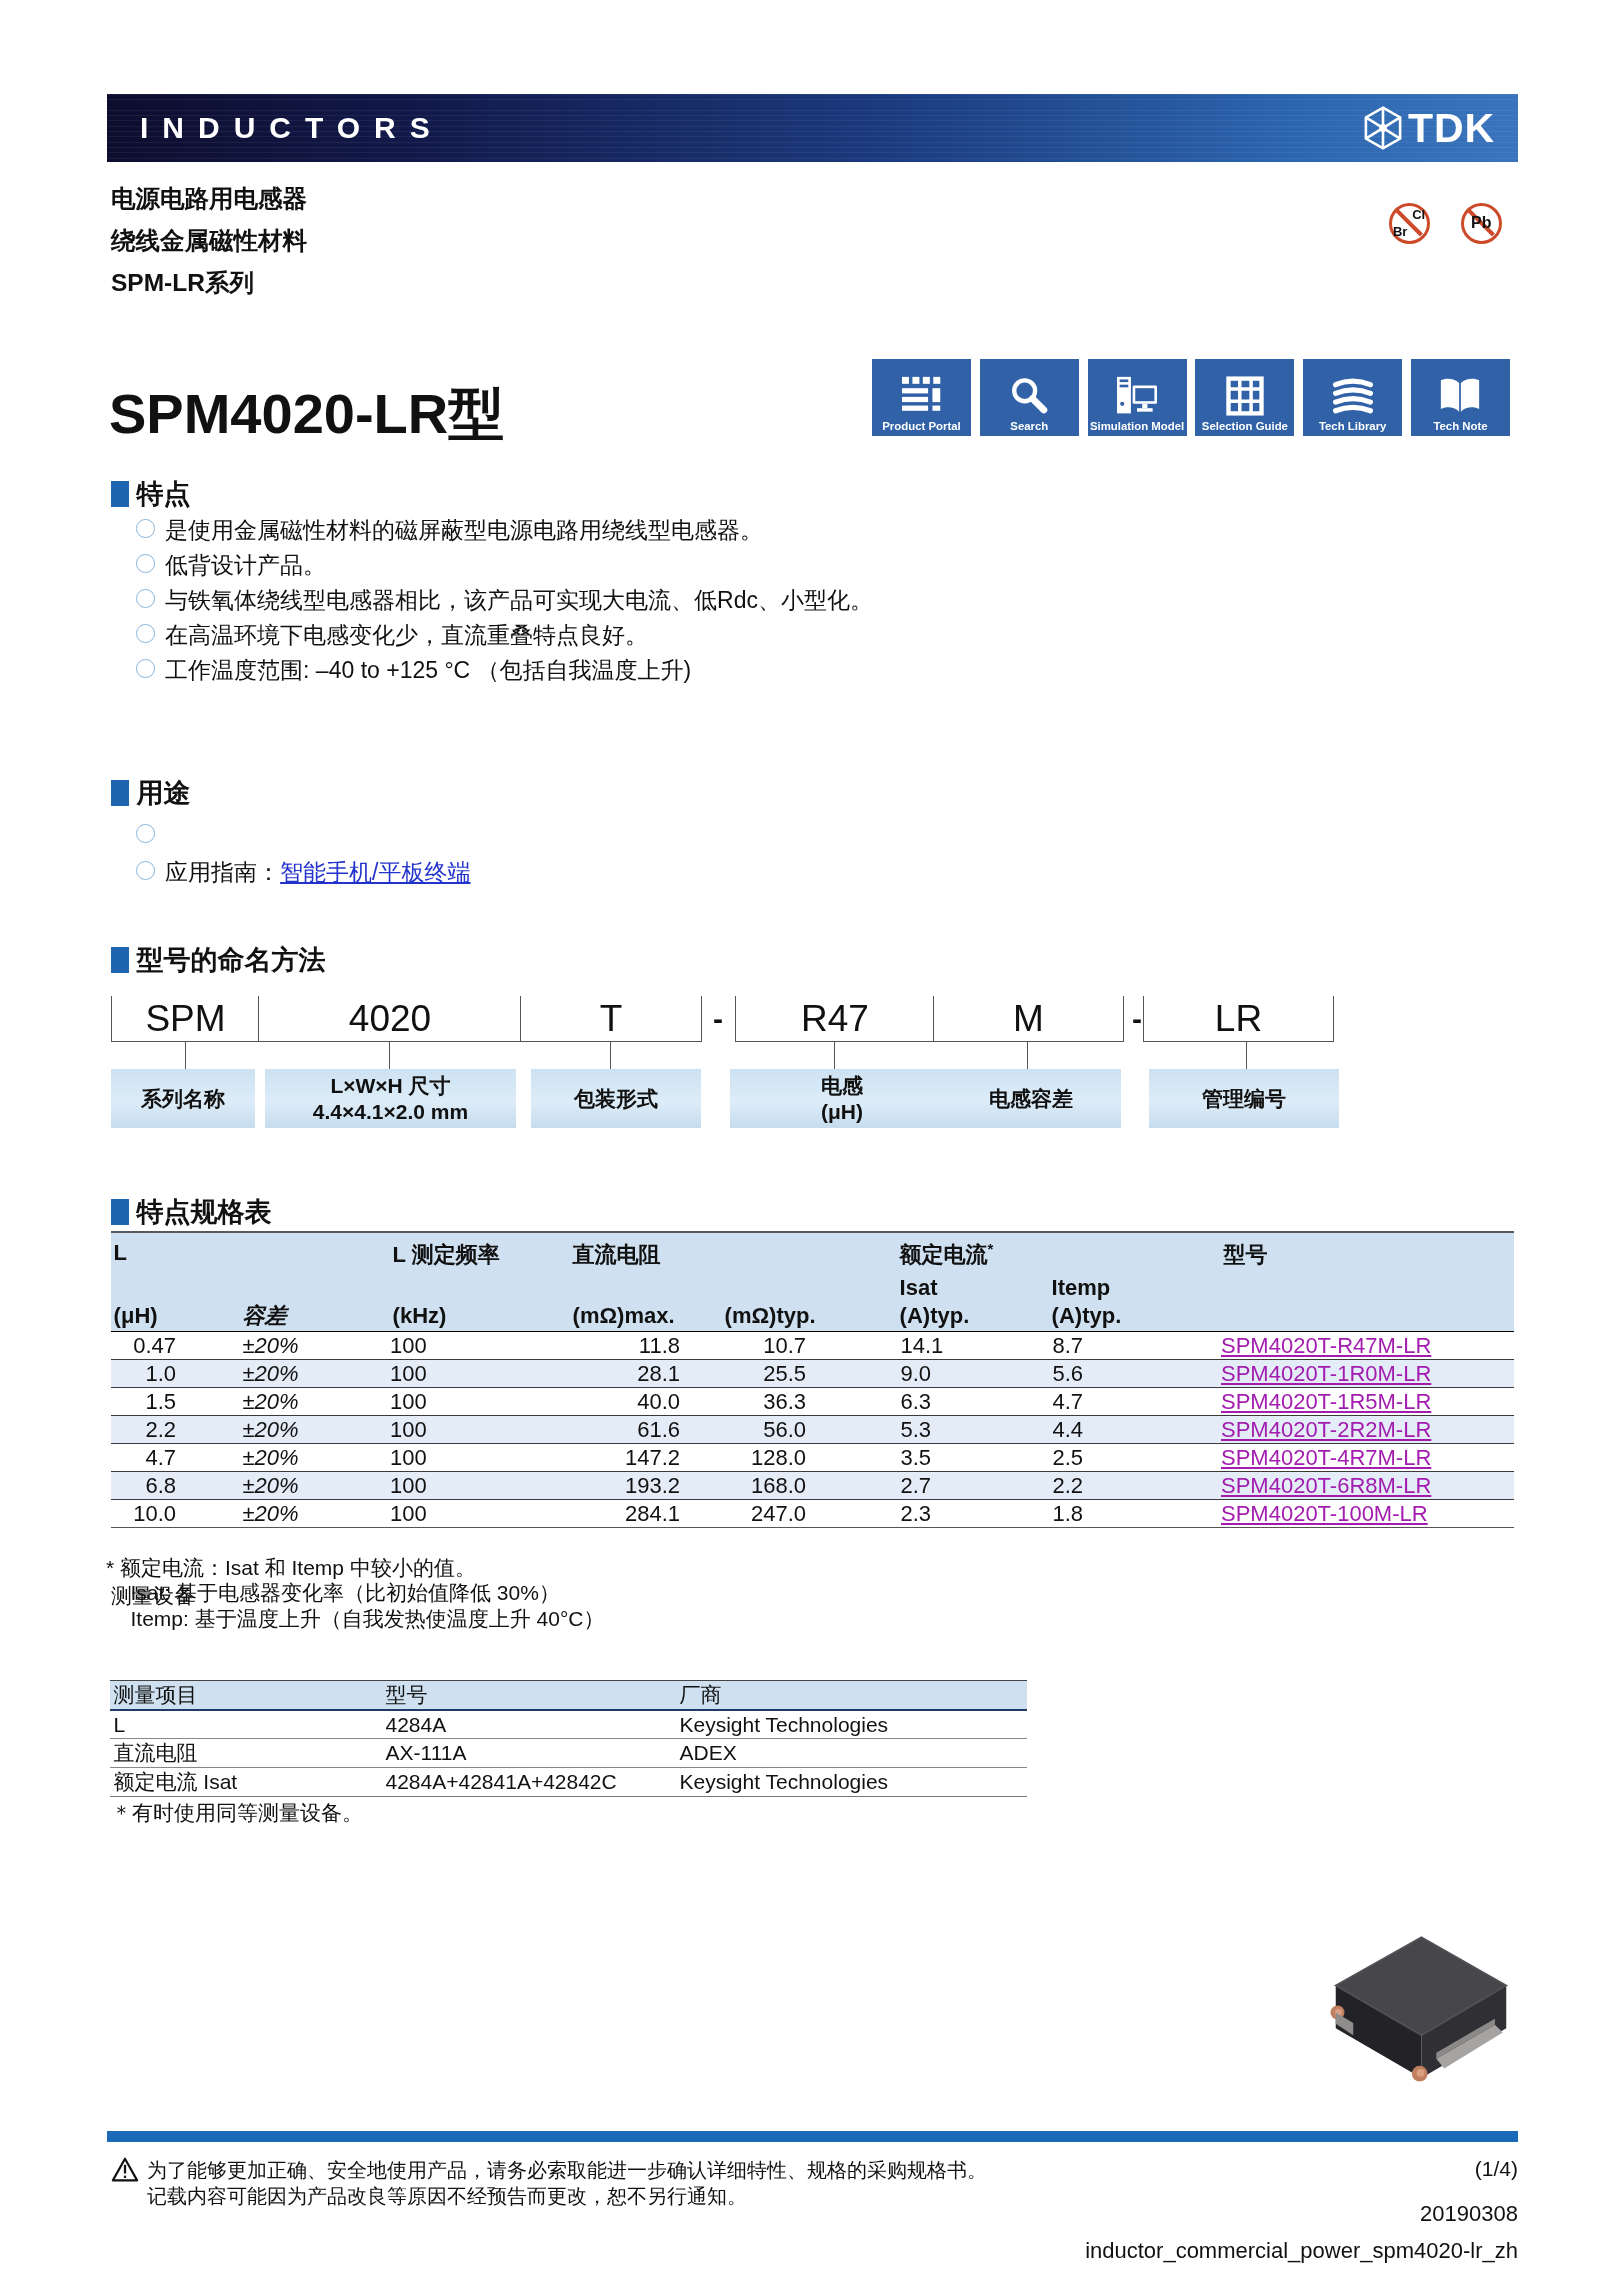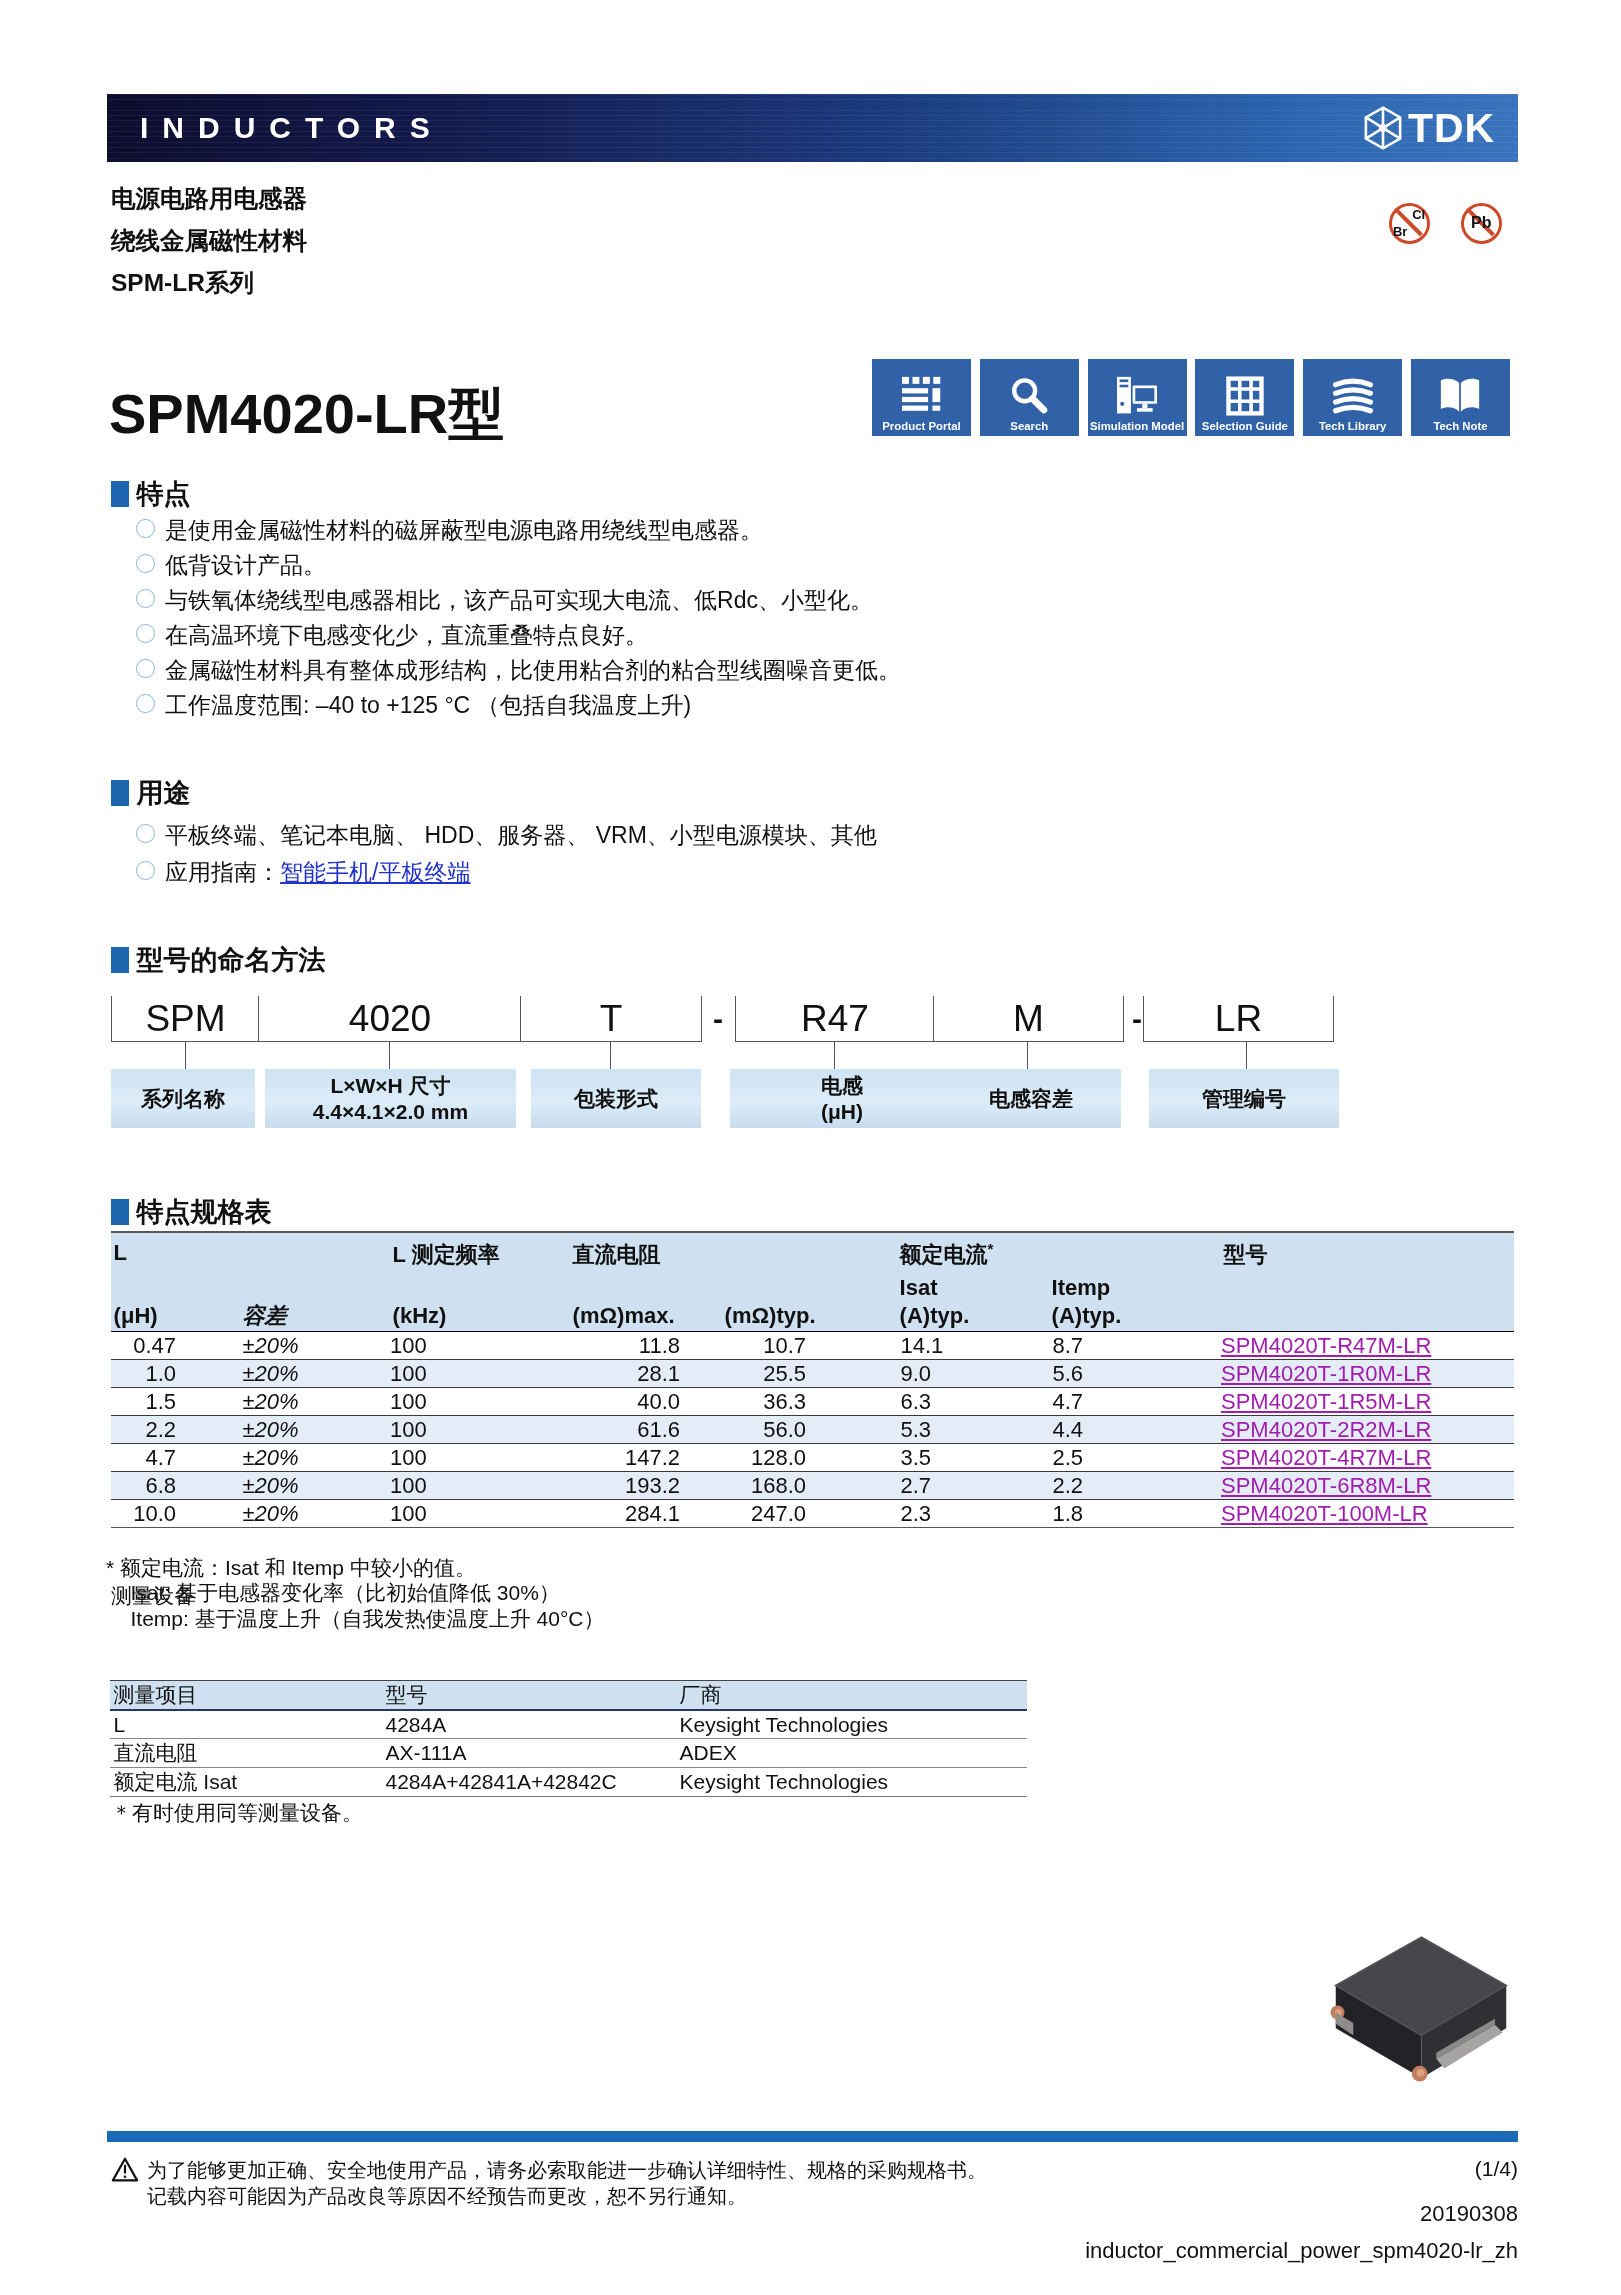--- a/index.html
+++ b/index.html
@@ -207,36 +207,31 @@
   <div class="bi">
       <span class="ring"></span>
       <span>与铁氧体绕线型电感器相比，该产品可实现大电流、低Rdc、小型化。</span>
     </div>
   <div class="bi">
       <span class="ring"></span>
       <span>在高温环境下电感变化少，直流重叠特点良好。</span>
     </div>
   <div class="bi">
       <span class="ring"></span>
-      <span>金属磁性材料具有整体成形结构，比使用粘合剂的粘合型线圈噪音更低。</span>
-    </div>
-  <div class="bi">
-      <span class="ring"></span>
       <span>工作温度范围: –40 to +125 °C （包括自我温度上升)</span>
     </div>
 </div>
 
 <div class="abs sec-h" style="left:111px;top:775px;">
   <span class="sq"></span>
   <span>用途</span>
 </div>
 <div class="abs blist" style="top:820px;">
   <div class="bi" style="height:37px;">
     <span class="ring"></span>
-    <span>平板终端、笔记本电脑、 HDD、服务器、 VRM、小型电源模块、其他</span>
   </div>
   <div class="bi" style="height:37px;">
     <span class="ring"></span>
     <span>应用指南：</span>
     <a class="applink" href="#">智能手机/平板终端</a>
   </div>
 </div>
 
 <div class="abs sec-h" style="left:111px;top:942px;">
   <span class="sq"></span>

